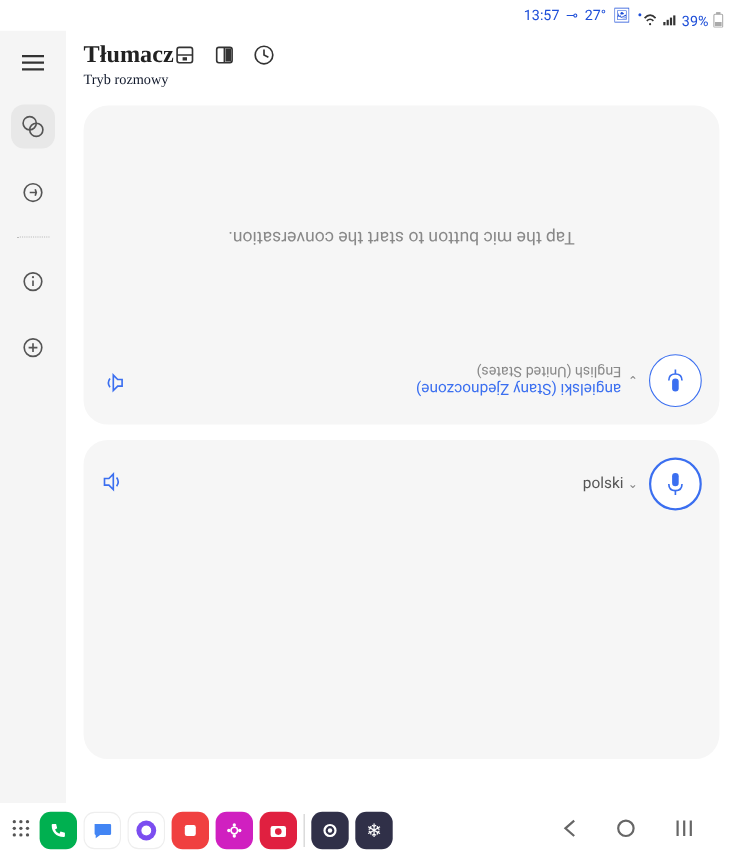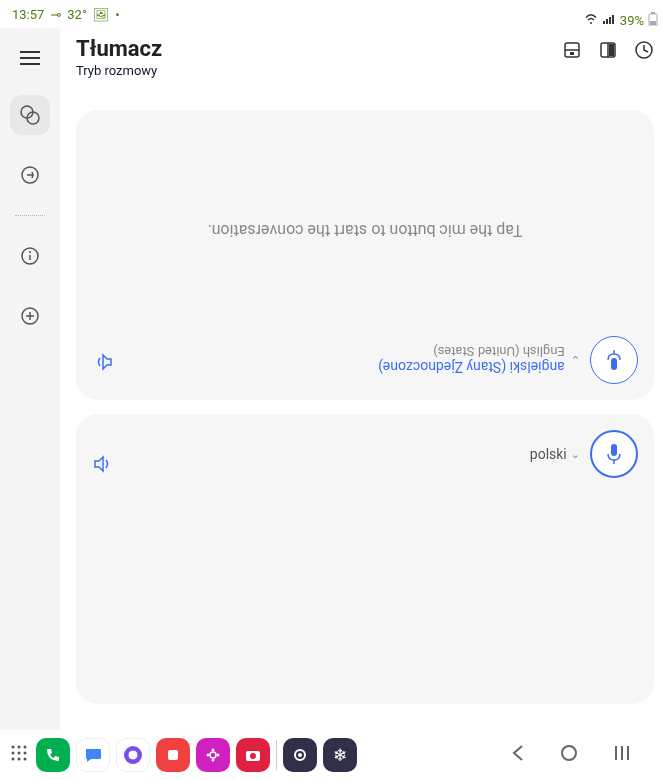--- a/index.html
+++ b/index.html
@@ -8,24 +8,24 @@
     height: 780px;
     font-family: -apple-system, BlinkMacSystemFont, "Segoe UI", Roboto, sans-serif;
     background: #ffffff;
     overflow: hidden;
     position: relative;
   }
   .status-bar {
     height: 28px;
     display: flex;
     align-items: center;
-    justify-content: space-between;
+    justify-content: flex-end;
     padding: 0 12px;
     font-size: 13px;
-    color: #4d7c0f;
+    color: #1d4ed8;
   }
   .status-left { display: flex; align-items: center; gap: 6px; }
   .status-right { display: flex; align-items: center; gap: 4px; margin-top: 12px; }
   .main-area {
     display: flex;
     height: calc(100% - 28px - 50px);
   }
   .sidebar {
     width: 60px;
     background: #f5f5f5;
@@ -57,23 +57,24 @@
     border-top: 1px dotted #bbb;
   }
   .content {
     flex: 1;
     display: flex;
     flex-direction: column;
     padding: 8px 16px 0 16px;
   }
   .header {
     display: flex;
-    justify-content: space-between;
+    justify-content: flex-start;
     align-items: flex-start;
-    margin-bottom: 32px;
+    margin-bottom: 16px;
+    font-family: Liberation Serif, serif;
   }
   .header-left { }
   .app-title {
     font-size: 22px;
     font-weight: 700;
     color: #222;
   }
   .app-subtitle {
     font-size: 13px;
     color: #0f172a;
@@ -154,21 +155,21 @@
     justify-content: center;
     padding: 0 20px;
   }
   .prompt-text {
     color: #888;
     font-size: 16px;
     text-align: center;
   }
   .card-footer {
     display: flex;
-    align-items: flex-end;
+    align-items: center;
     justify-content: space-between;
     gap: 26px;
   }
   .top-lang-wrap{
     display:flex;align-items:center;gap:6px;
   }
   .bottom-bar {
     position: absolute;
     bottom: 0;
     left: 0;
@@ -210,21 +211,21 @@
     width:1px;height:30px;background:#ccc;
   }
 </style>
 </head>
 <body>
 
 <div class="status-bar">
   <div class="status-left">
     <span>13:57</span>
     <span>⊸</span>
-    <span>32°</span>
+    <span>27°</span>
     <span>🖼</span>
     <span>•</span>
   </div>
   <div class="status-right">
     <span>
       <svg width="14" height="12" viewBox="0 0 14 12">
           <path d="M7 10 L7 10" stroke="#333" stroke-width="2" stroke-linecap="round"></path>
           <path d="M4 7 Q7 4 10 7" stroke="#333" stroke-width="1.5" fill="none"></path>
           <path d="M2 4.5 Q7 -1 12 4.5" stroke="#333" stroke-width="1.5" fill="none"></path>
         </svg>

